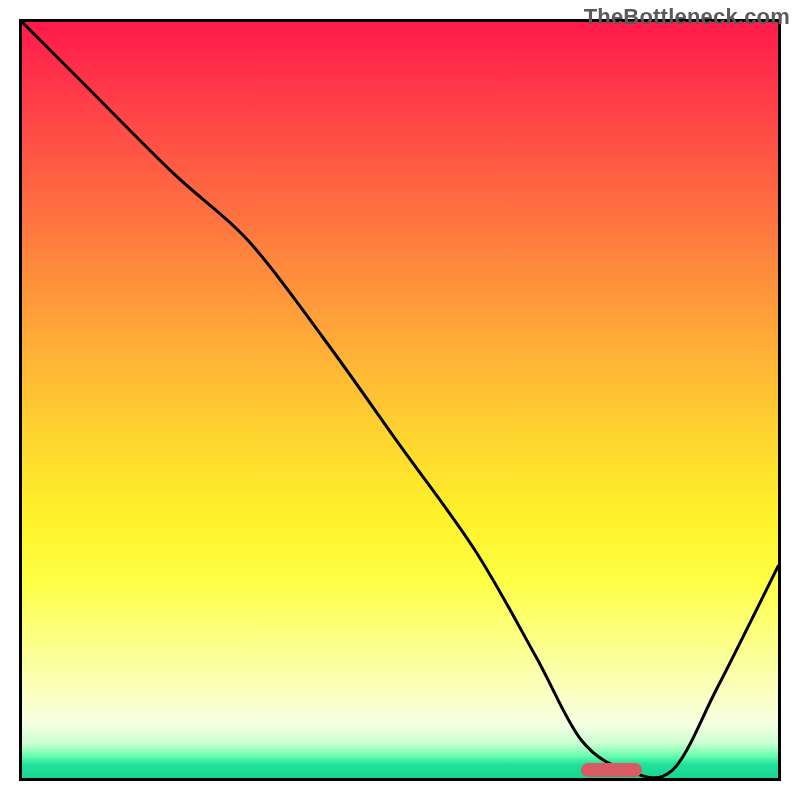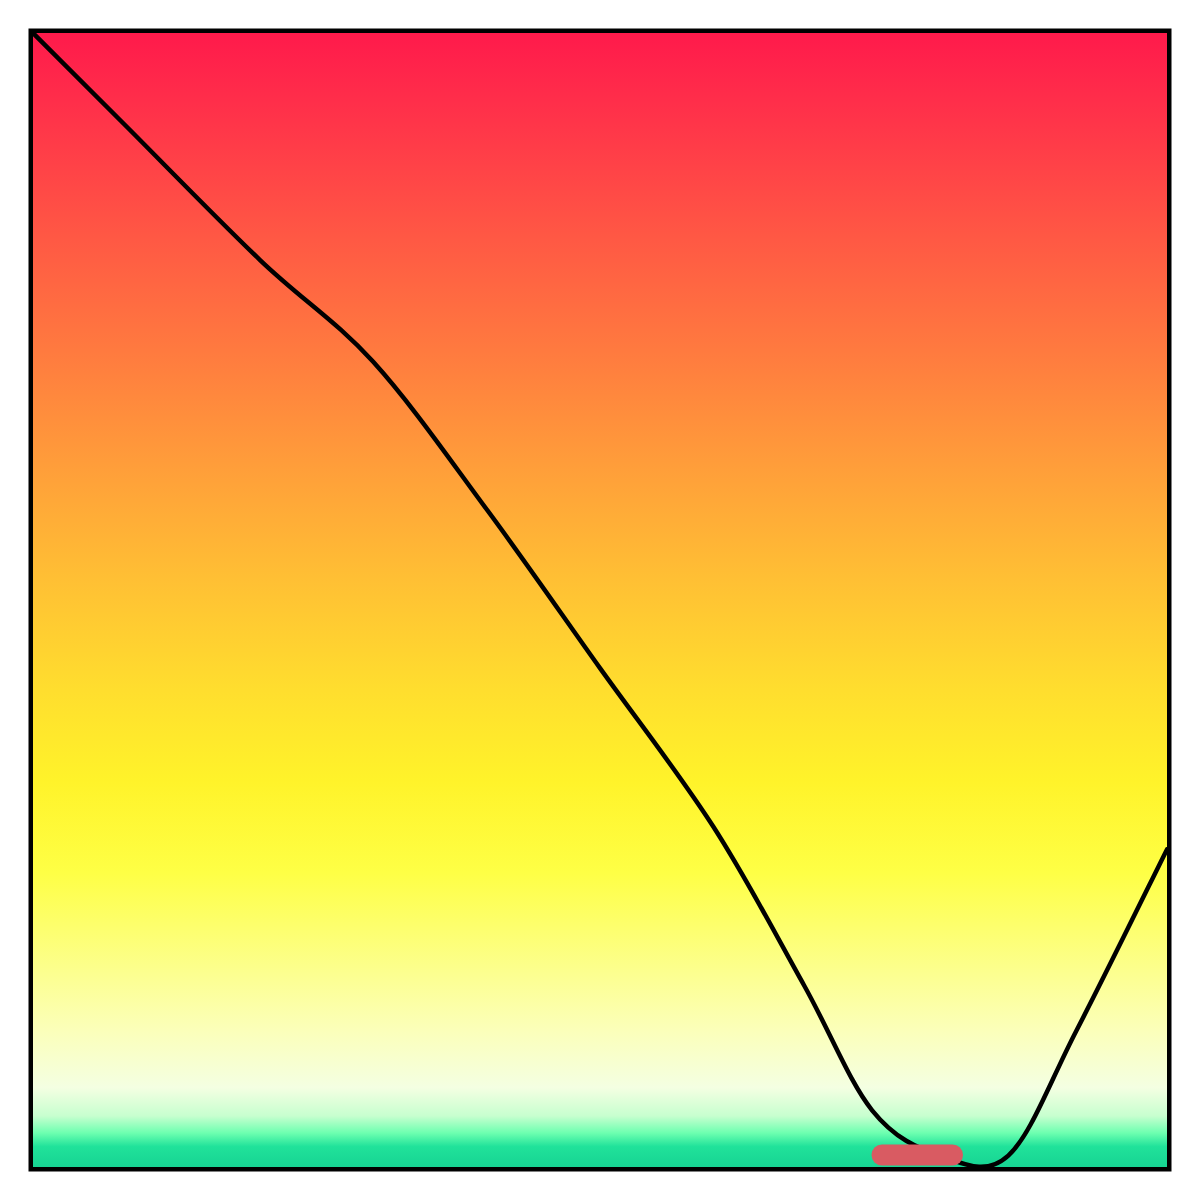--- a/index.html
+++ b/index.html
@@ -73,20 +73,21 @@
     width: 60px;
     height: 14px;
     border-radius: 7px;
     background: #d95b62;
   }
 </style>
 </head>
 <body>
 
 <div class="chart-container">
+  <div class="watermark">TheBottleneck.com</div>
 
   <div class="plot-frame">
     <div class="gradient-bg"></div>
 
     <svg class="line-svg" viewBox="0 0 756 756" preserveAspectRatio="none">
       <path id="curve-path" fill="none" stroke="#000000" stroke-width="3" stroke-linecap="round" stroke-linejoin="round" d="M 0 0 C 10.1 10.1, 35.3 35.3, 60.5 60.5 C 85.7 85.7, 123.5 124.7, 151.2 151.2 C 178.9 177.7, 201.6 191.5, 226.8 219.2 C 252.0 247.0, 277.2 283.5, 302.4 317.5 C 327.6 351.5, 352.8 388.1, 378.0 423.4 C 403.2 458.6, 430.9 493.9, 453.6 529.2 C 476.3 564.5, 496.4 603.5, 514.1 635.0 C 531.7 666.5, 544.3 699.3, 559.4 718.2 C 574.6 737.1, 589.7 743.4, 604.8 748.4 C 619.9 753.5, 635.0 762.3, 650.2 748.4 C 665.3 734.6, 677.9 699.3, 695.5 665.3 C 713.2 631.3, 745.9 564.5, 756.0 544.3"></path>
     </svg>
 
     <div class="marker" id="opt-marker" style="left: 559.44px; width: 60.48px; top: 741.44px; background: rgb(217, 91, 98);"></div>
   </div>

